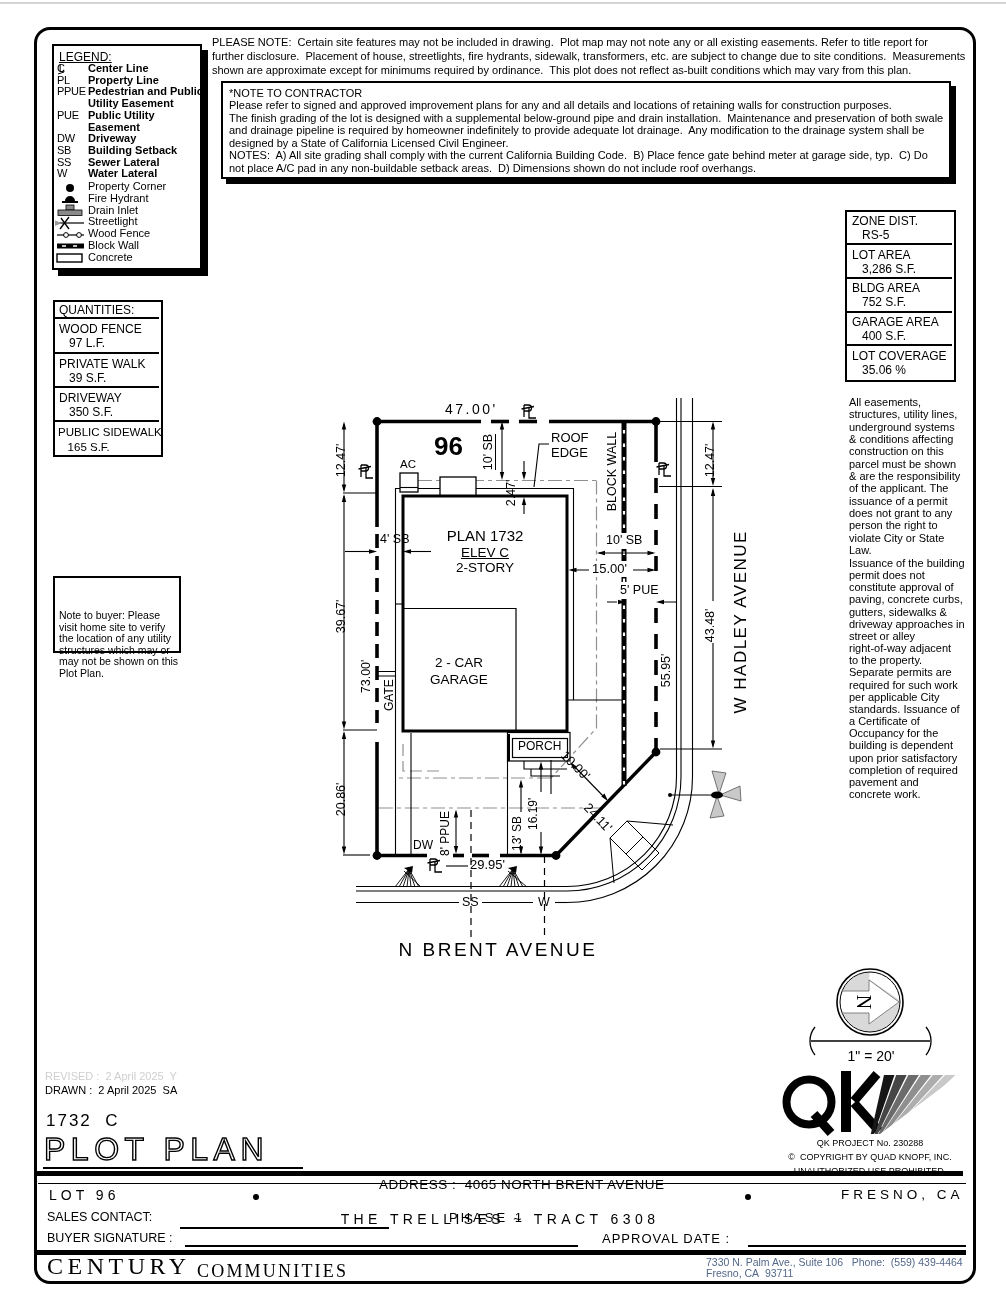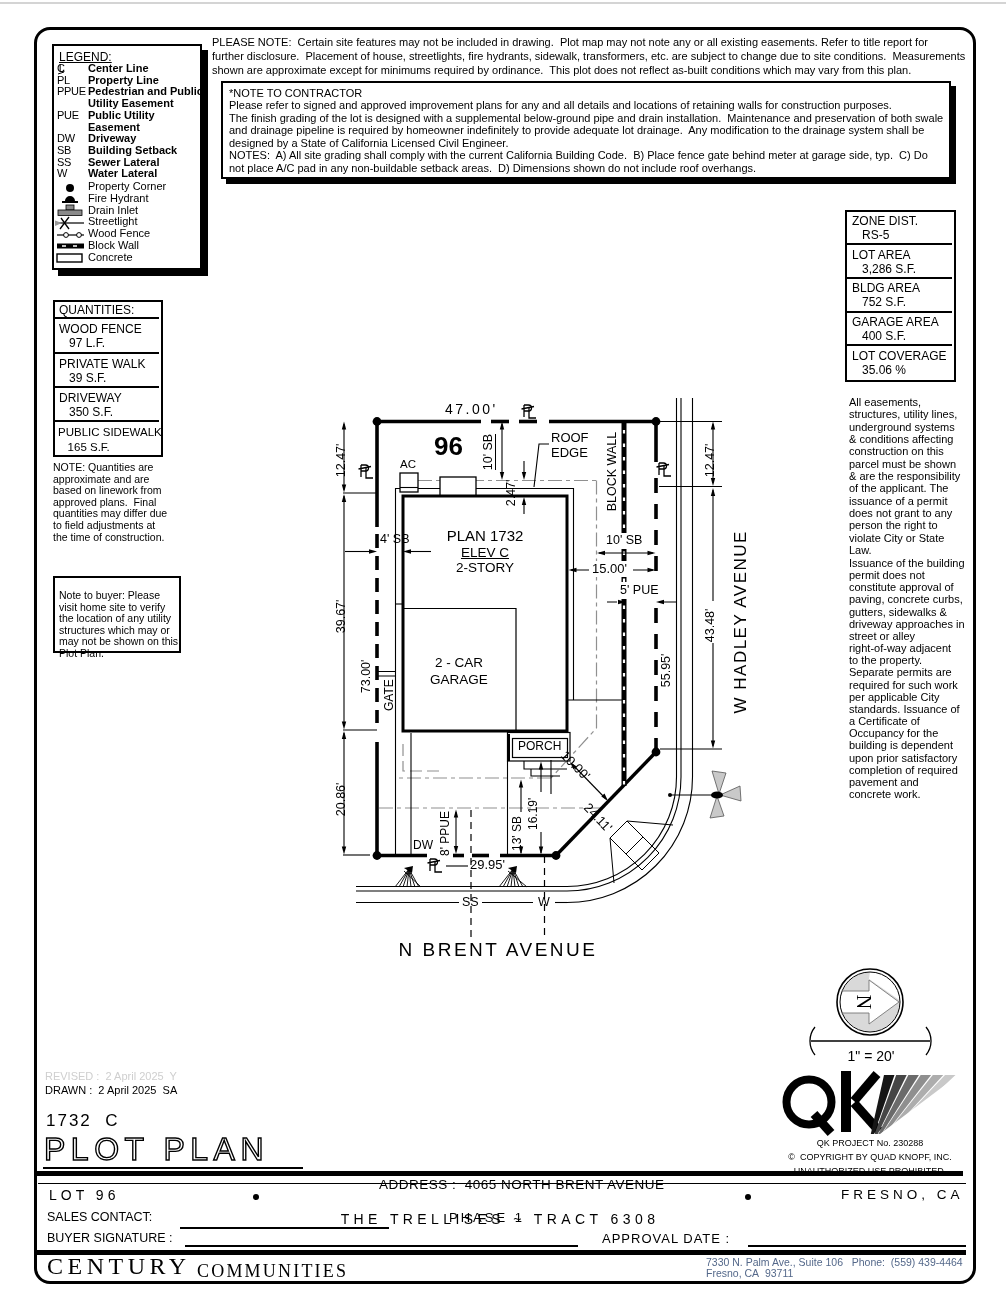--- a/index.html
+++ b/index.html
@@ -35,24 +35,23 @@
 <div style="position:absolute;left:53px;top:317px;width:106px;height:0;border-top:2px solid #000;"></div>
 <div style="position:absolute;left:53px;top:352px;width:106px;height:0;border-top:2px solid #000;"></div>
 <div style="position:absolute;left:53px;top:386px;width:106px;height:0;border-top:2px solid #000;"></div>
 <div style="position:absolute;left:53px;top:420px;width:106px;height:0;border-top:2px solid #000;"></div>
 <div class="t" style="left:59px;top:304px;font-size:12px;">QUANTITIES:</div>
 <div class="t" style="left:59px;top:322px;font-size:12px;line-height:14px;">WOOD FENCE<br>&nbsp;&nbsp;&nbsp;97 L.F.</div>
 <div class="t" style="left:59px;top:357px;font-size:12px;line-height:14px;">PRIVATE WALK<br>&nbsp;&nbsp;&nbsp;39 S.F.</div>
 <div class="t" style="left:59px;top:391px;font-size:12px;line-height:14px;">DRIVEWAY<br>&nbsp;&nbsp;&nbsp;350 S.F.</div>
 <div class="t" style="left:58px;top:425px;font-size:11.5px;line-height:14.5px;">PUBLIC SIDEWALK<br>&nbsp;&nbsp;&nbsp;165 S.F.</div>
 
-<div class="t" style="left:53px;top:462px;font-size:10.5px;line-height:11.6px;">NOTE: Quantities are<br>approximate and are<br>based on linework from<br>approved plans.&nbsp; Final<br>quantities may differ due<br>to field adjustments at<br>the time of construction.</div>
 
 <div style="position:absolute;left:53px;top:576px;width:124px;height:73px;border:2px solid #000;"></div>
-<div class="t" style="left:59px;top:590px;font-size:10.5px;line-height:11.6px;">Note to buyer: Please<br>visit home site to verify<br>the location of any utility<br>structures which may or<br>may not be shown on this<br>Plot Plan.</div>
+<div class="t" style="left:59px;top:610px;font-size:10.5px;line-height:11.6px;">Note to buyer: Please<br>visit home site to verify<br>the location of any utility<br>structures which may or<br>may not be shown on this<br>Plot Plan.</div>
 
 <div style="position:absolute;left:845px;top:210px;width:107px;height:168px;border:2px solid #000;"></div>
 <div style="position:absolute;left:845px;top:243px;width:107px;height:0;border-top:2px solid #000;"></div>
 <div style="position:absolute;left:845px;top:277px;width:107px;height:0;border-top:2px solid #000;"></div>
 <div style="position:absolute;left:845px;top:311px;width:107px;height:0;border-top:2px solid #000;"></div>
 <div style="position:absolute;left:845px;top:344px;width:107px;height:0;border-top:2px solid #000;"></div>
 <div class="t" style="left:852px;top:214px;font-size:12px;line-height:14px;">ZONE DIST.<br>&nbsp;&nbsp;&nbsp;RS-5</div>
 <div class="t" style="left:852px;top:248px;font-size:12px;line-height:14px;">LOT AREA<br>&nbsp;&nbsp;&nbsp;3,286 S.F.</div>
 <div class="t" style="left:852px;top:281px;font-size:12px;line-height:14px;">BLDG AREA<br>&nbsp;&nbsp;&nbsp;752 S.F.</div>
 <div class="t" style="left:852px;top:315px;font-size:12px;line-height:14px;">GARAGE AREA<br>&nbsp;&nbsp;&nbsp;400 S.F.</div>

